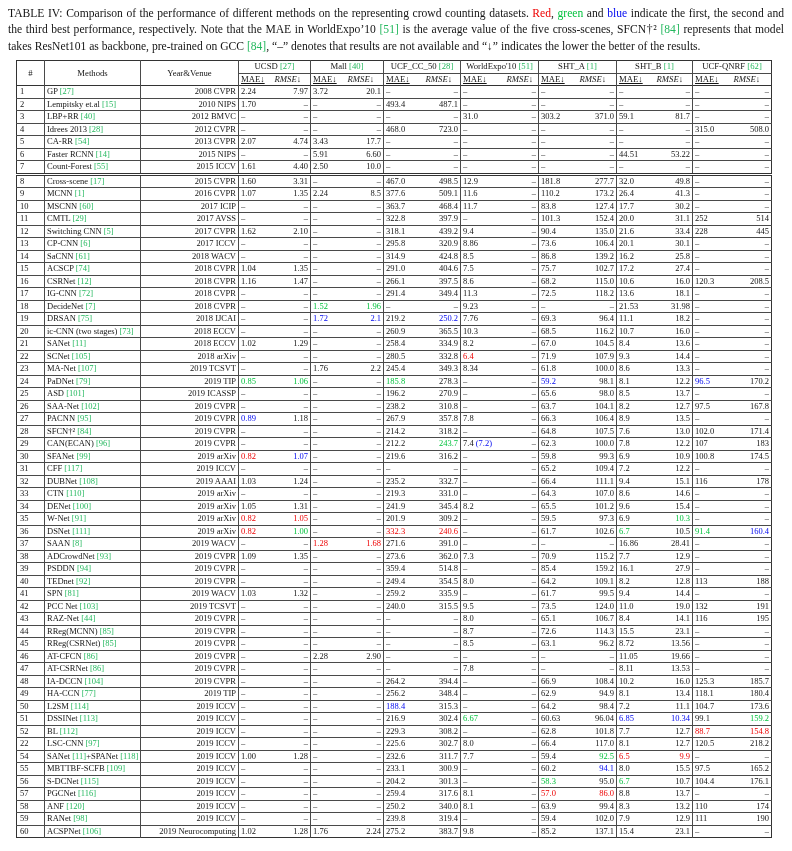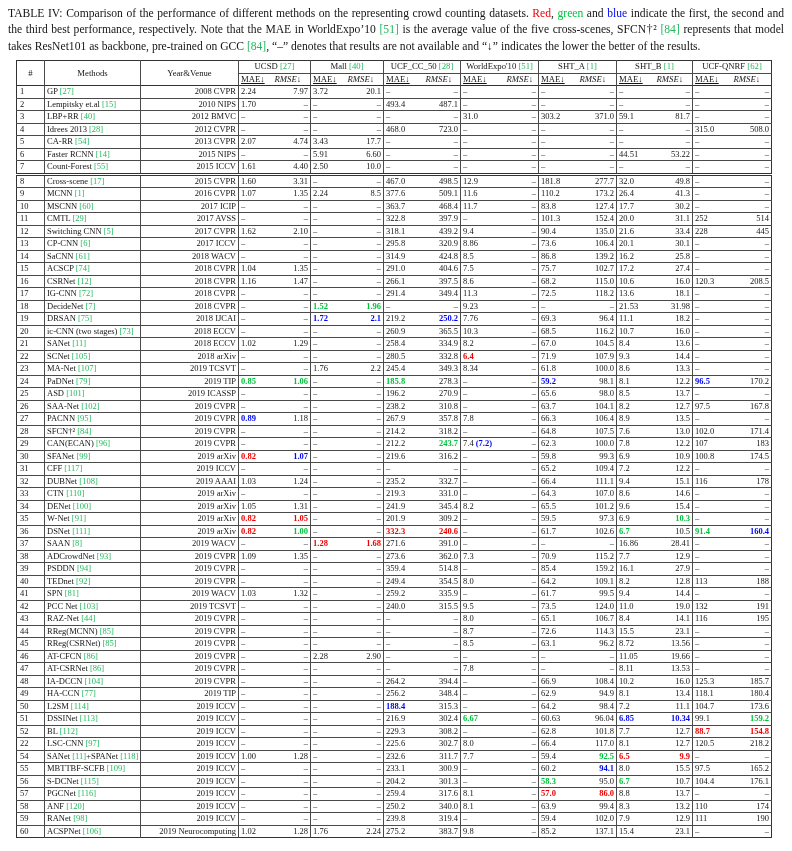--- a/index.html
+++ b/index.html
@@ -1,21 +1,21 @@
 <!DOCTYPE html>
 <html><head>
 <meta charset="utf-8">
 <style>
   html,body{margin:0;padding:0;background:#fff;}
   body{width:792px;height:851px;overflow:hidden;font-family:"Liberation Serif",serif;color:#151515;}
   .caption{margin:6px 8px 5px 8px;font-size:11.6px;line-height:1.42;text-align:justify;font-family:Liberation Serif, serif;}
   .c-red{color:#ee0000;}
   .c-green{color:#00c23c;}
   .c-blue{color:#0008f0;}
-  td .c-red,td .c-green,td .c-blue{font-weight:700;}
+  td .c-red,td .c-green,td .c-blue{font-weight:400;}
   .c-cite{color:#24b85e;}
   table{border-collapse:collapse;table-layout:fixed;margin-left:16px;width:756px;font-size:8.5px;border:1.4px solid #333;}
   th{font-weight:normal;font-size:8.7px;text-align:center;}
   th,td{border-top:1px solid #4a4a4a;padding:0 2px;height:11.5px;line-height:11.5px;white-space:nowrap;overflow:hidden;}
   thead tr:first-child th{border-top:none;}
   tbody tr:first-child td{border-top:1.6px solid #333;}
   tr.sep td{border-top:3px double #333;}
   .gb{border-left:1px solid #4a4a4a;}
   td.num{text-align:left;padding-left:3px;}
   td.method{text-align:left;}

